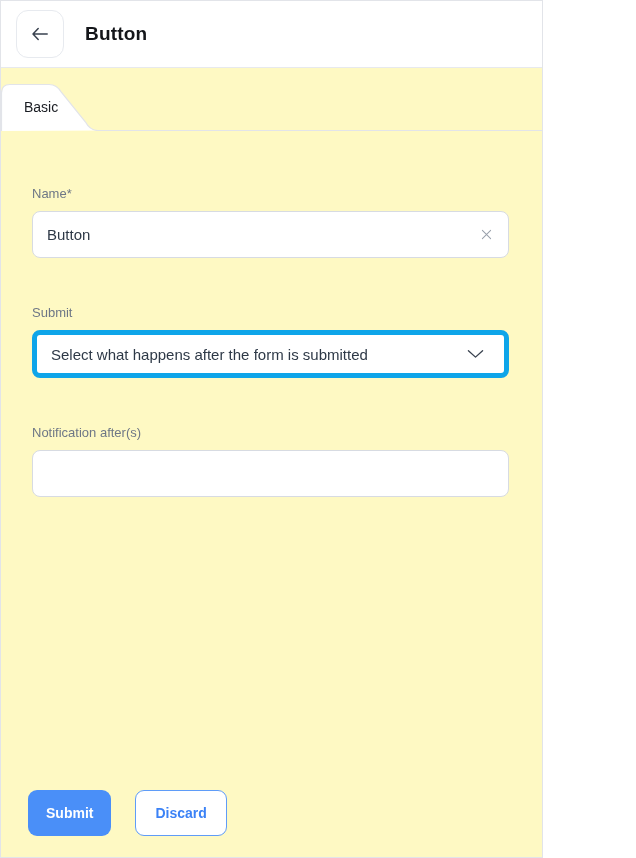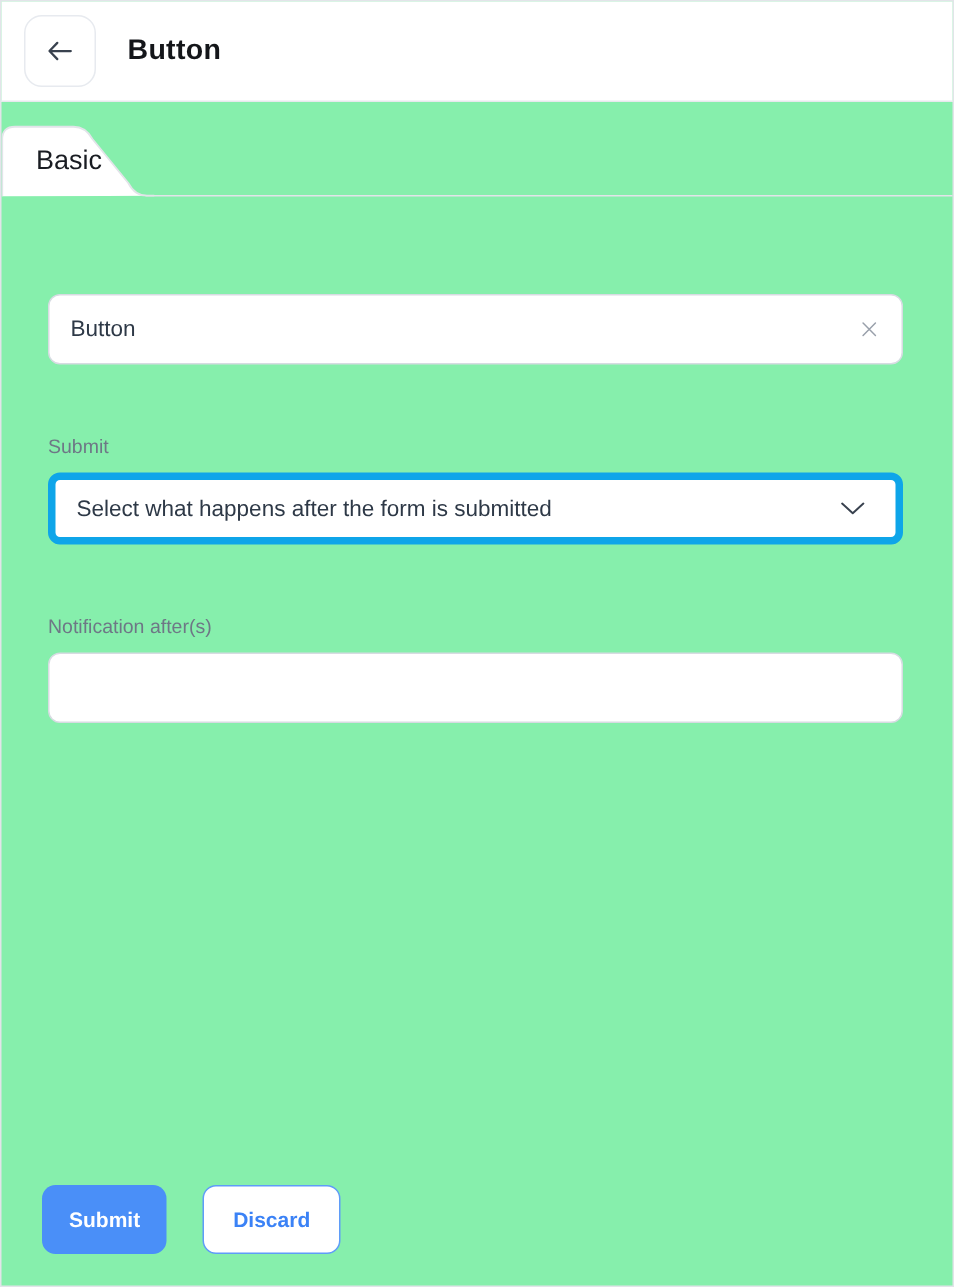--- a/index.html
+++ b/index.html
@@ -3,22 +3,22 @@
 <meta charset="utf-8">
 <style>
   * { box-sizing: border-box; margin: 0; padding: 0; }
   html, body { background: #ffffff; }
   body {
     width: 636px; height: 858px;
     font-family: "Liberation Sans", sans-serif;
     overflow: hidden;
   }
   .panel {
-    width: 636px; height: 858px;
-    background: #86efac;
+    width: 543px; height: 858px;
+    background: #fef9c3;
     border: 1px solid #e2e4e9;
     display: flex; flex-direction: column;
     position: relative;
   }
   
   .header {
     height: 67px; flex: none;
     border-bottom: 1px solid #e7e9ed;
     display: flex; align-items: center;
     padding: 0 15px;
@@ -47,21 +47,21 @@
     height: 1px; background: #e2e4e9;
   }
   .tab {
     position: absolute; left: 0; top: 0;
     width: 102px; height: 48px; cursor: pointer;
   }
   .tab svg { position: absolute; left: 0; top: 0; }
   .tab-label {
     position: absolute; left: 23px; top: 50%;
     transform: translateY(-50%);
-    font-size: 18px; color: #191c22;
+    font-size: 14px; color: #191c22;
   }
   
   .content {
     flex: 1 1 auto;
     padding: 55px 33px 0 31px;
   }
   .field + .field { margin-top: 47px; }
   .field-label {
     display: block;
     font-size: 13px; color: #6e7786; line-height: 15px;
@@ -137,20 +137,21 @@
           <path d="M0.5 48 L0.5 10 Q0.5 1.5 9 1.5 L48 1.5 Q56 1.5 60.5 9.5 L84.5 39 Q89 47.5 97 47.5 L102 47.5" fill="#ffffff" stroke="#e2e4e9" stroke-width="1.2"></path>
         </svg>
       </span>
       <span class="tab-label">Basic</span>
     </div>
   </div>
 
   <div class="content">
 
     <div class="field">
+      <label class="field-label">Name*</label>
       <div class="input-wrap">
         <input class="text-input" type="text" value="Button" style="">
         <button class="clear-btn">
           <span style="display:flex;">
             <svg width="11" height="11" viewBox="0 0 12 12" fill="none">
               <path d="M1.5 1.5 L10.5 10.5 M10.5 1.5 L1.5 10.5" stroke="#99a0ab" stroke-width="1.1" stroke-linecap="round"></path>
             </svg>
           </span>
         </button>
       </div>

